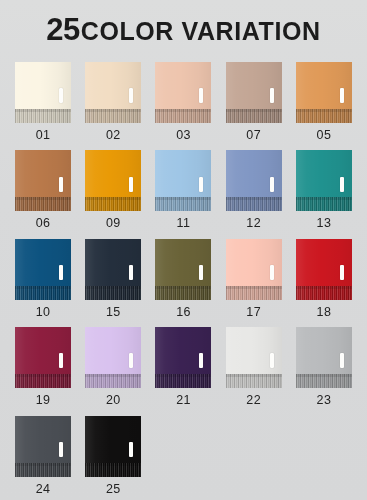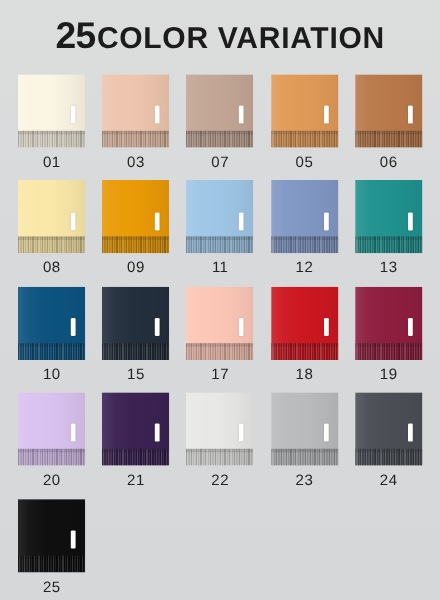--- a/index.html
+++ b/index.html
@@ -176,20 +176,29 @@
         <div class="swatch">
           <div class="body" style="background: rgb(251, 245, 228);"></div>
           <div class="sheen"></div>
           <div class="fringe"></div>
           <div class="tag" style="background: rgb(253, 253, 251);"></div>
         </div>
         <div class="num">01</div>
       </div>
       <div class="cell">
         <div class="swatch">
+          <div class="body" style="background: rgb(242, 221, 195);"></div>
+          <div class="sheen"></div>
+          <div class="fringe"></div>
+          <div class="tag" style="background: rgb(253, 253, 251);"></div>
+        </div>
+        <div class="num">02</div>
+      </div>
+      <div class="cell">
+        <div class="swatch">
           <div class="body" style="background: rgb(238, 197, 174);"></div>
           <div class="sheen"></div>
           <div class="fringe"></div>
           <div class="tag" style="background: rgb(253, 253, 251);"></div>
         </div>
         <div class="num">03</div>
       </div>
       <div class="cell">
         <div class="swatch">
           <div class="body" style="background: rgb(195, 166, 149);"></div>
@@ -212,29 +221,20 @@
         <div class="swatch">
           <div class="body" style="background: rgb(185, 121, 74);"></div>
           <div class="sheen"></div>
           <div class="fringe"></div>
           <div class="tag" style="background: rgb(253, 253, 251);"></div>
         </div>
         <div class="num">06</div>
       </div>
       <div class="cell">
         <div class="swatch">
-          <div class="body" style="background: rgb(250, 232, 168);"></div>
-          <div class="sheen"></div>
-          <div class="fringe"></div>
-          <div class="tag" style="background: rgb(253, 253, 251);"></div>
-        </div>
-        <div class="num">08</div>
-      </div>
-      <div class="cell">
-        <div class="swatch">
           <div class="body" style="background: rgb(233, 154, 6);"></div>
           <div class="sheen"></div>
           <div class="fringe"></div>
           <div class="tag" style="background: rgb(253, 253, 251);"></div>
         </div>
         <div class="num">09</div>
       </div>
       <div class="cell">
         <div class="swatch">
           <div class="body" style="background: rgb(159, 198, 230);"></div>
@@ -275,20 +275,29 @@
         <div class="swatch">
           <div class="body" style="background: rgb(36, 47, 61);"></div>
           <div class="sheen"></div>
           <div class="fringe"></div>
           <div class="tag" style="background: rgb(253, 253, 251);"></div>
         </div>
         <div class="num">15</div>
       </div>
       <div class="cell">
         <div class="swatch">
+          <div class="body" style="background: rgb(106, 99, 56);"></div>
+          <div class="sheen"></div>
+          <div class="fringe"></div>
+          <div class="tag" style="background: rgb(253, 253, 251);"></div>
+        </div>
+        <div class="num">16</div>
+      </div>
+      <div class="cell">
+        <div class="swatch">
           <div class="body" style="background: rgb(252, 198, 182);"></div>
           <div class="sheen"></div>
           <div class="fringe"></div>
           <div class="tag" style="background: rgb(253, 253, 251);"></div>
         </div>
         <div class="num">17</div>
       </div>
       <div class="cell">
         <div class="swatch">
           <div class="body" style="background: rgb(204, 23, 32);"></div>

